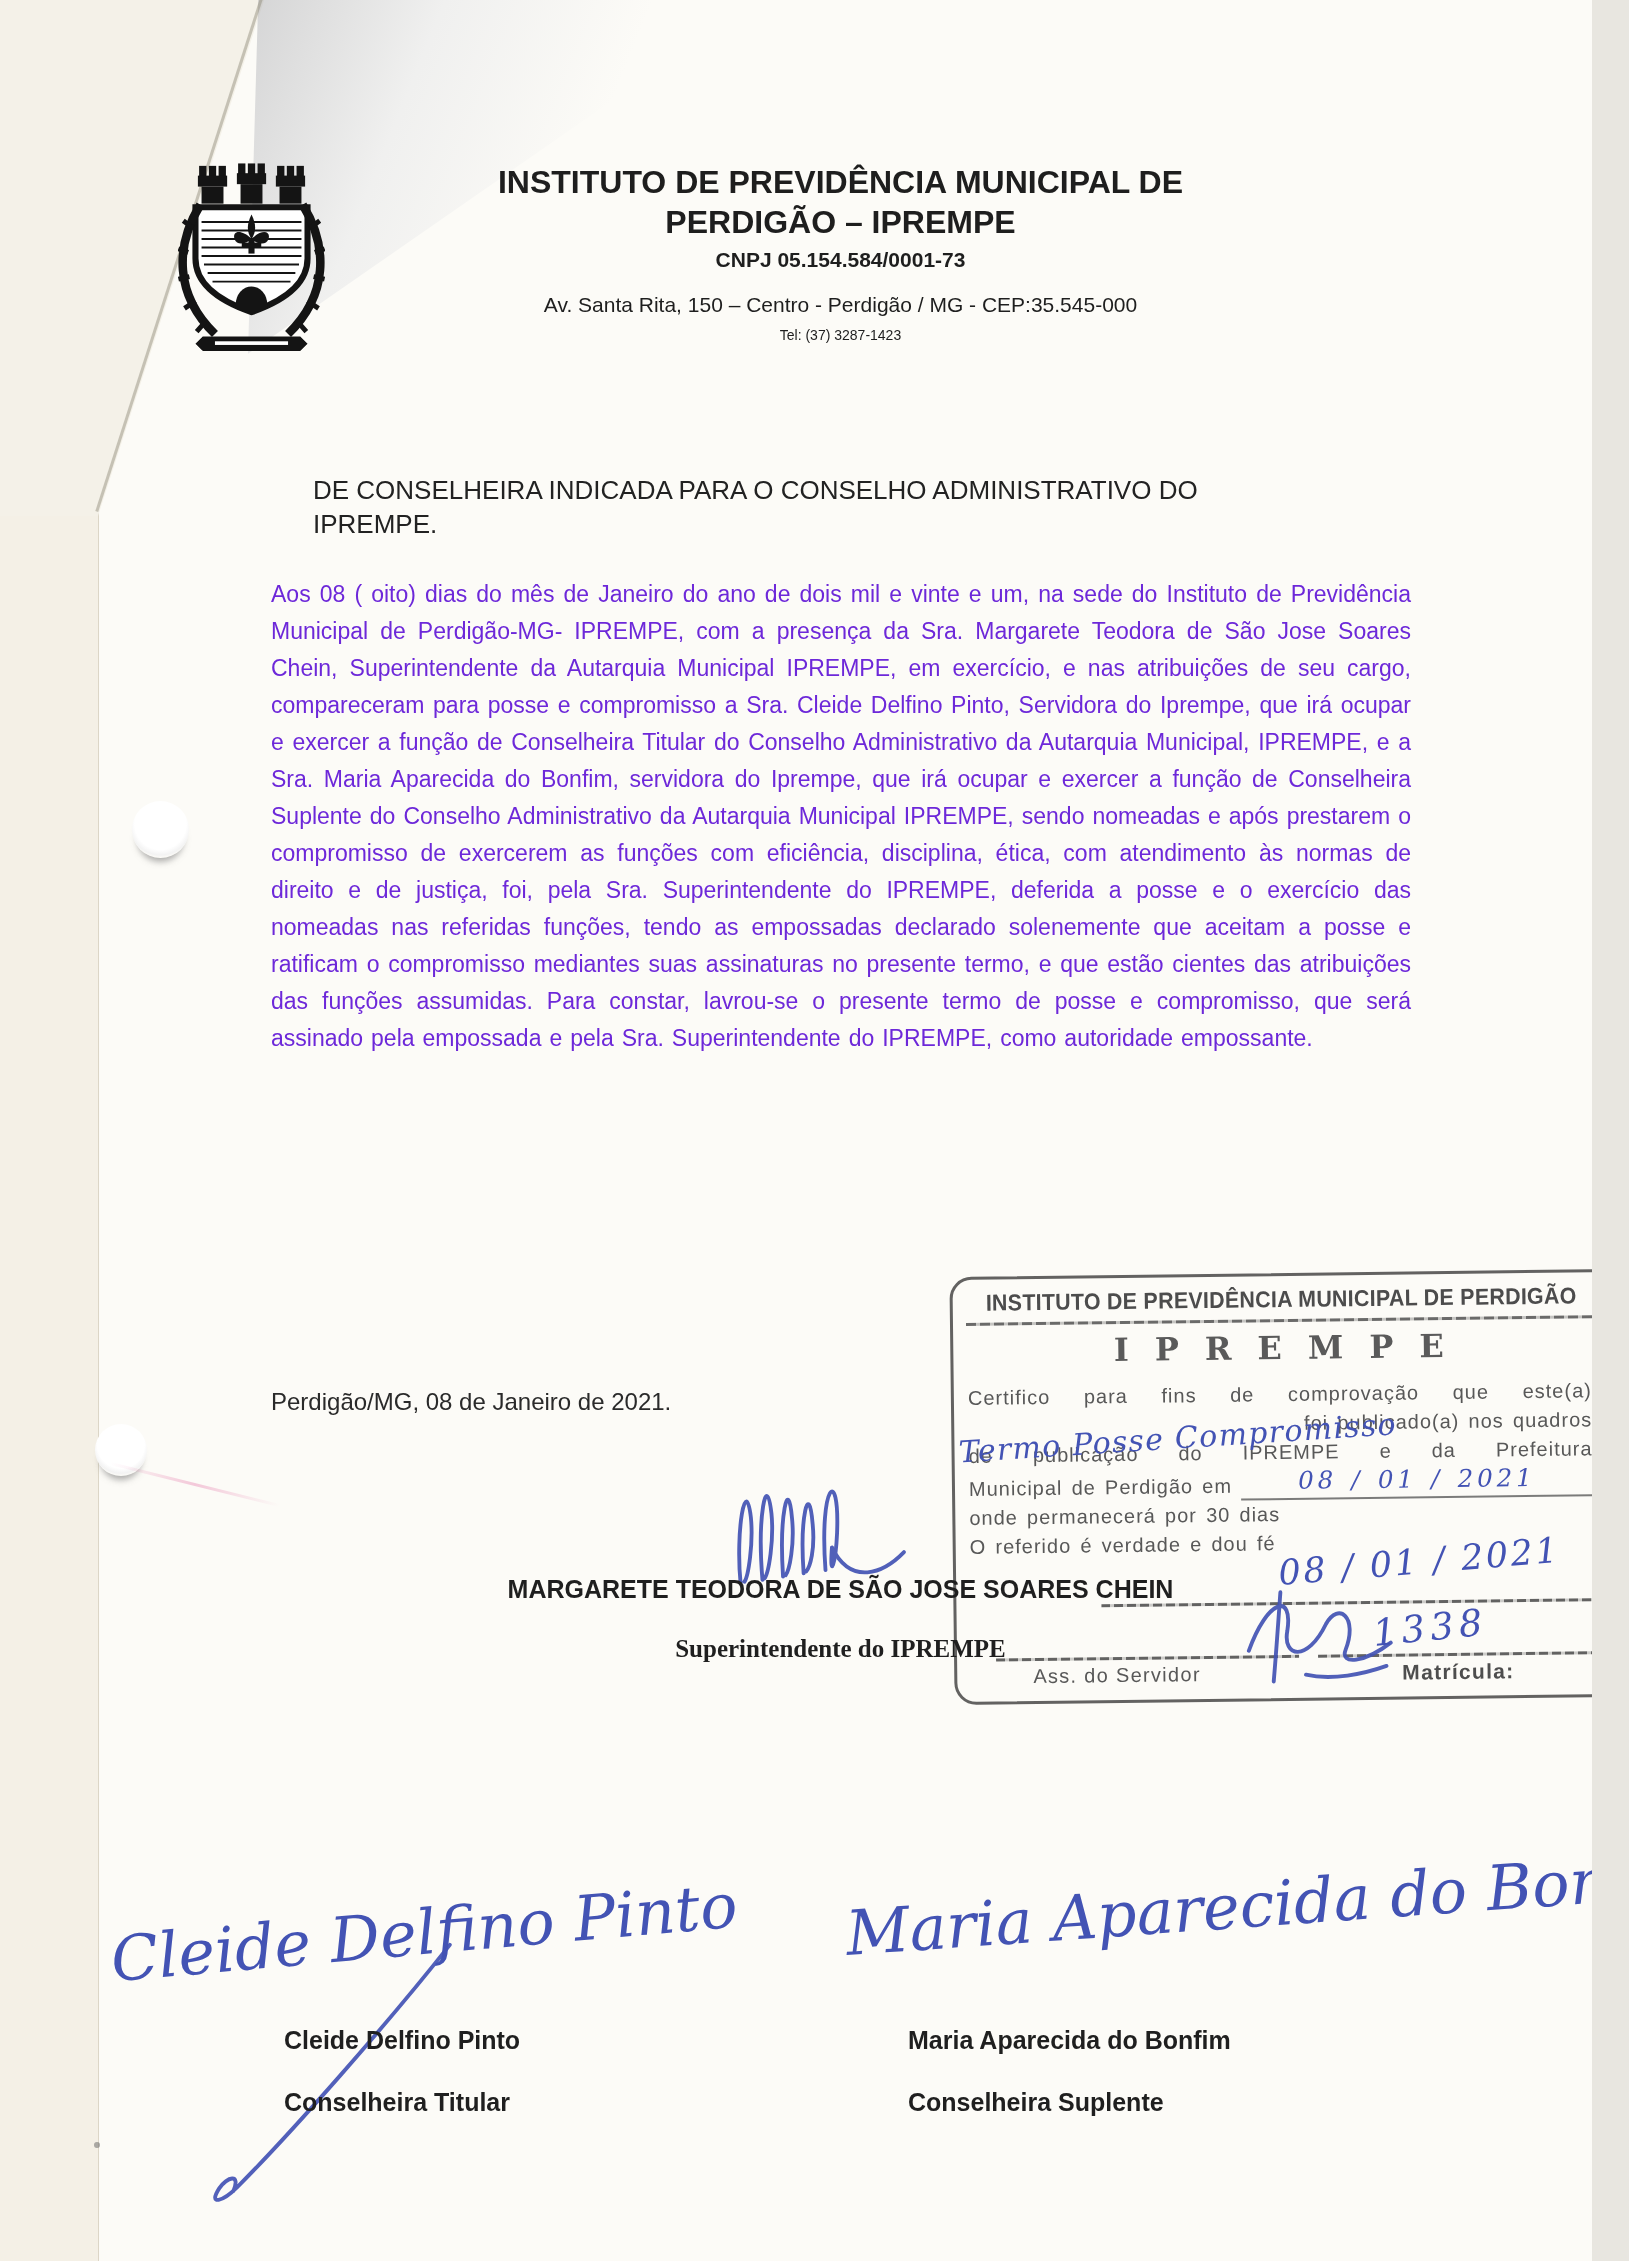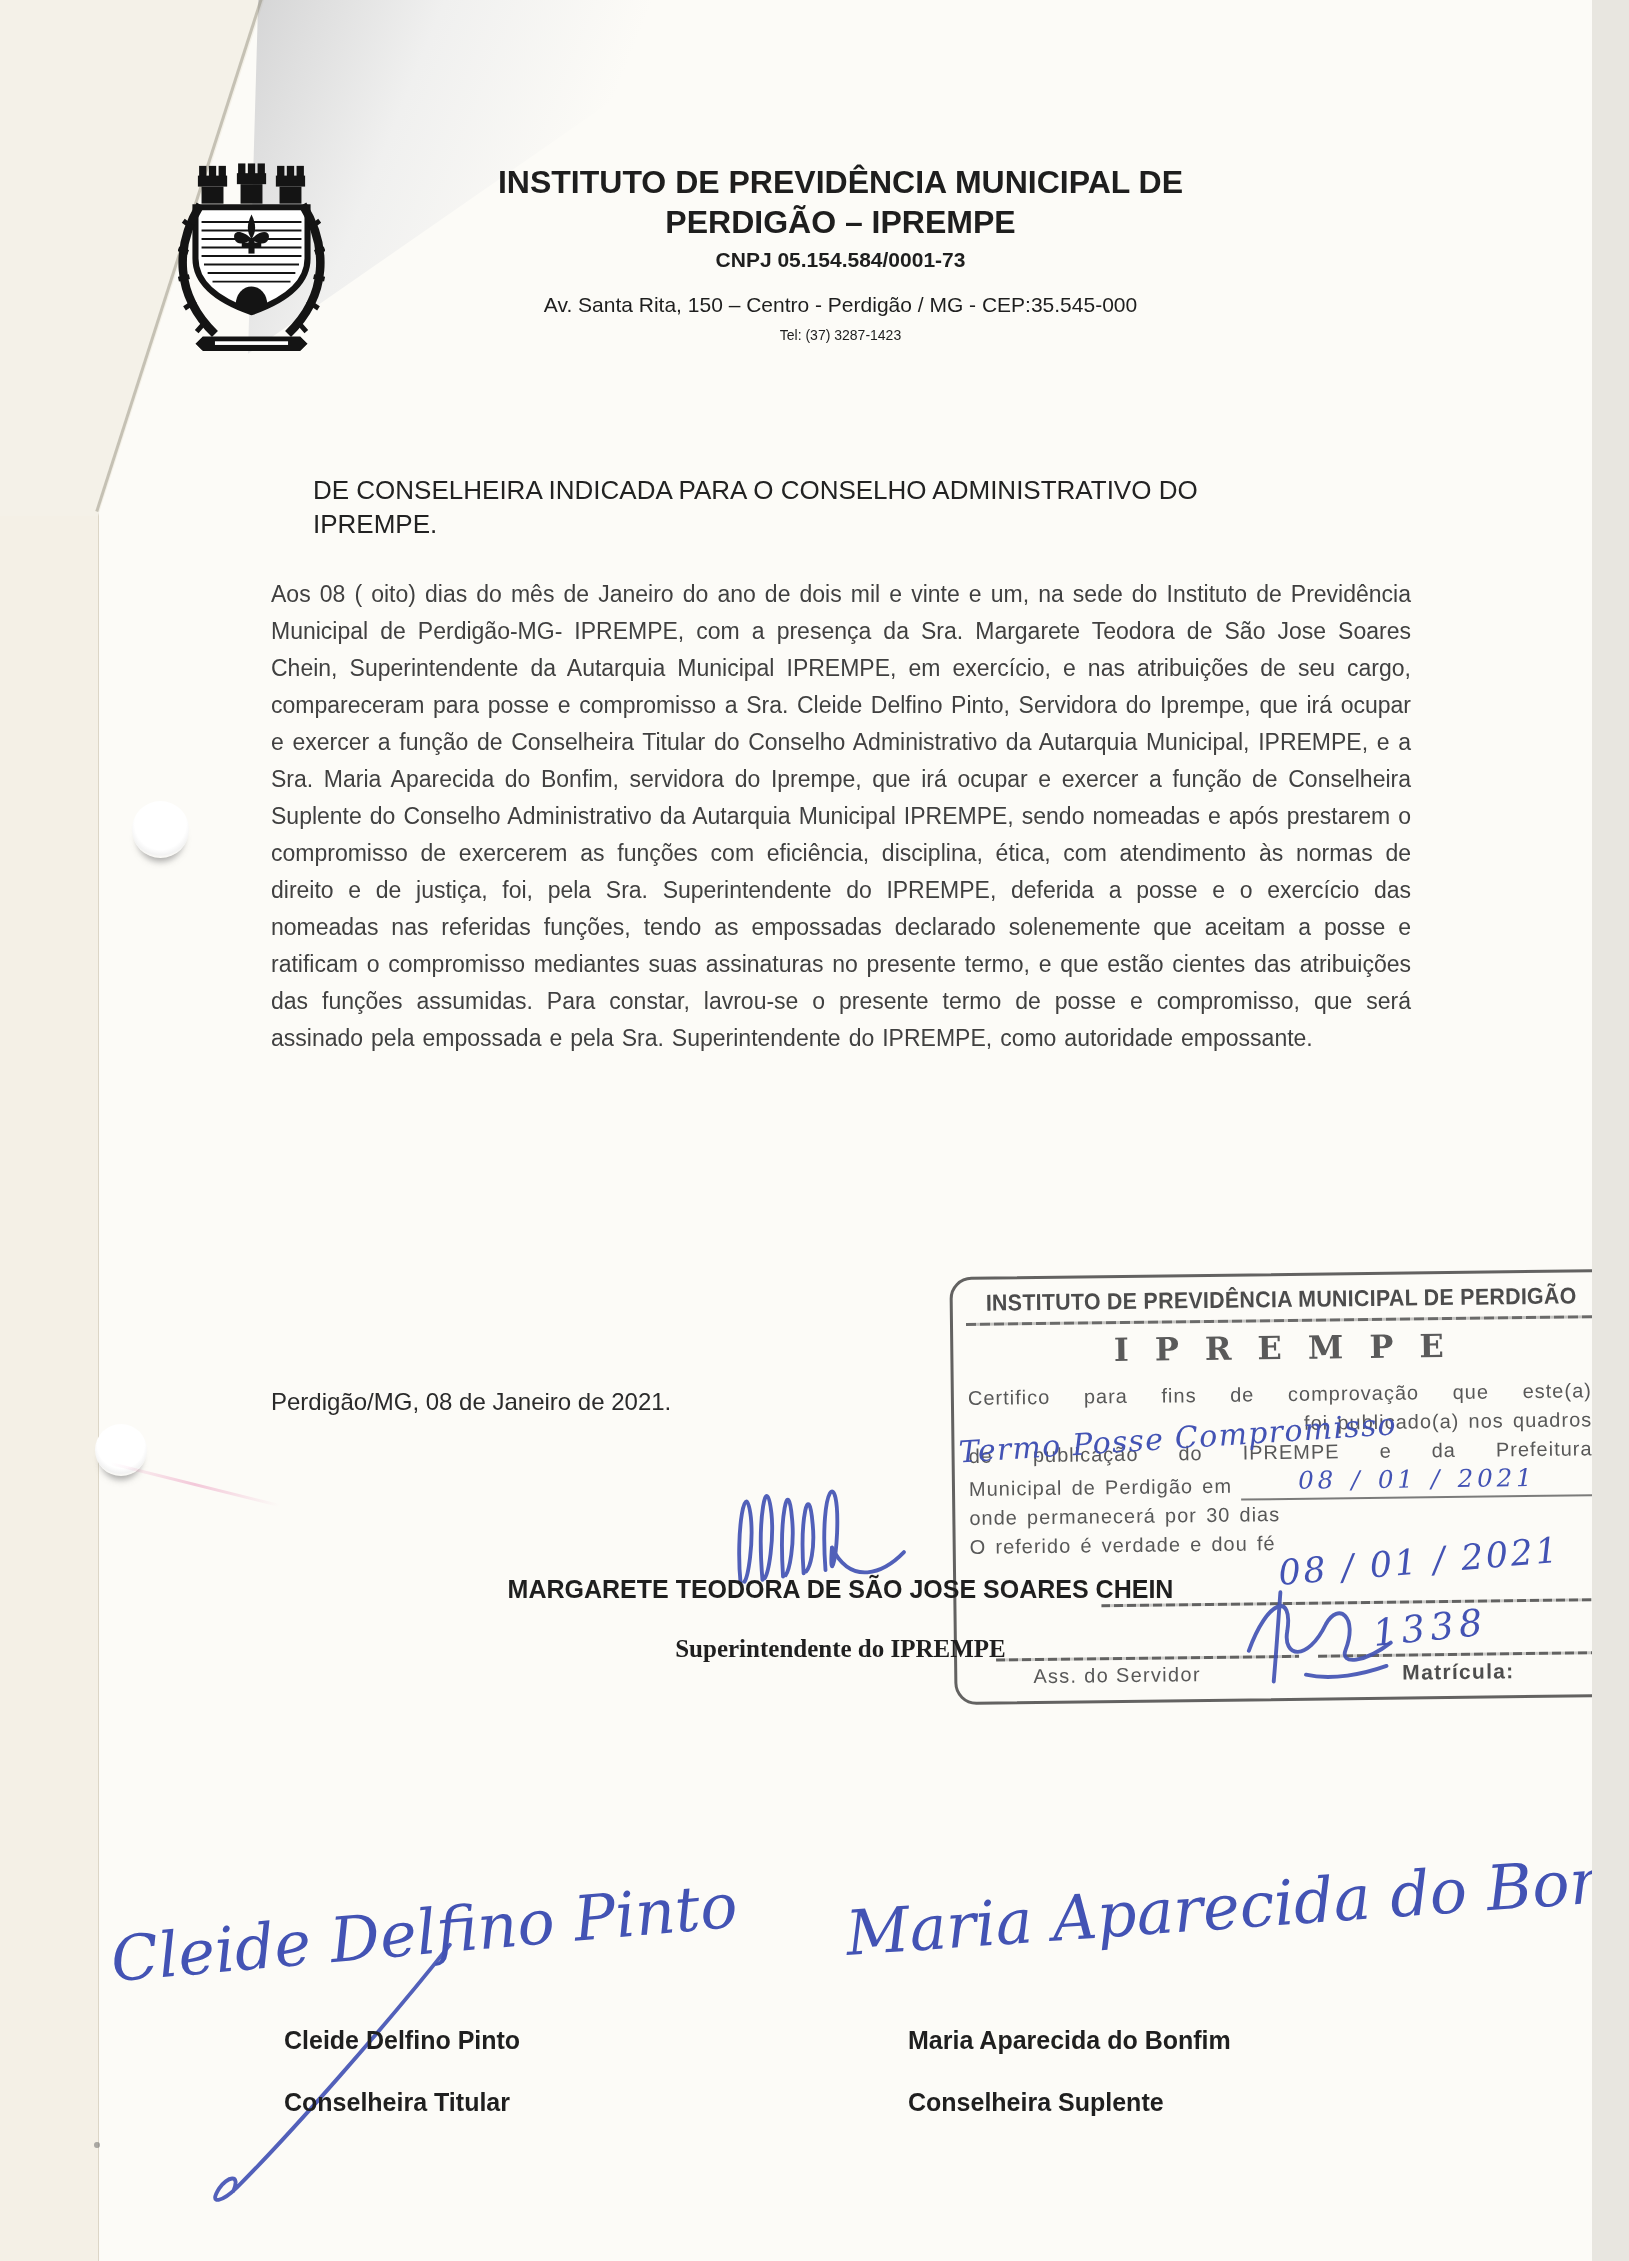--- a/index.html
+++ b/index.html
@@ -37,21 +37,21 @@
   #header-block{left:271px;top:162px;width:1139px;text-align:center;color:#1e1e1e;}
   .org-line{font-size:32px;font-weight:bold;line-height:40px;}
   #header-cnpj{font-size:21px;font-weight:bold;margin-top:6px;}
   #header-address{font-size:21px;margin-top:21px;}
   #header-phone{font-size:14px;margin-top:10px;}
 
   #doc-title{left:271px;top:413px;width:1139px;text-align:center;font-size:26.4px;font-weight:bold;color:#222;}
   #doc-subtitle{left:271px;top:473px;width:1161px;font-size:26px;font-weight:normal;line-height:34px;color:#222;margin-left:42px;}
 
   #body-text{left:271px;top:576px;width:1140px;font-size:23px;line-height:37px;
-    text-align:justify;color:#404040;word-spacing:1.6px;}
+    text-align:justify;color:#6d28d9;word-spacing:1.6px;}
 
   #place-date{left:271px;top:1388px;font-size:24px;color:#2a2a2a;}
 
   
   #stamp{left:952px;top:1273px;width:664px;height:422px;transform:rotate(-0.7deg);
     border:3.2px solid rgba(55,55,55,.78);border-radius:22px;color:#565656;}
   #stamp-org{left:6.4px;top:10.3px;width:645px;text-align:center;font-size:23px;font-weight:bold;
     transform:scaleX(.93);letter-spacing:0.3px;color:#4c4c4c;}
   #stamp-org-underline{left:13px;top:43px;width:627px;height:2.6px;
     background:repeating-linear-gradient(90deg, rgba(70,70,70,.8) 0 10.3px, rgba(70,70,70,.3) 10.3px 14px);}

